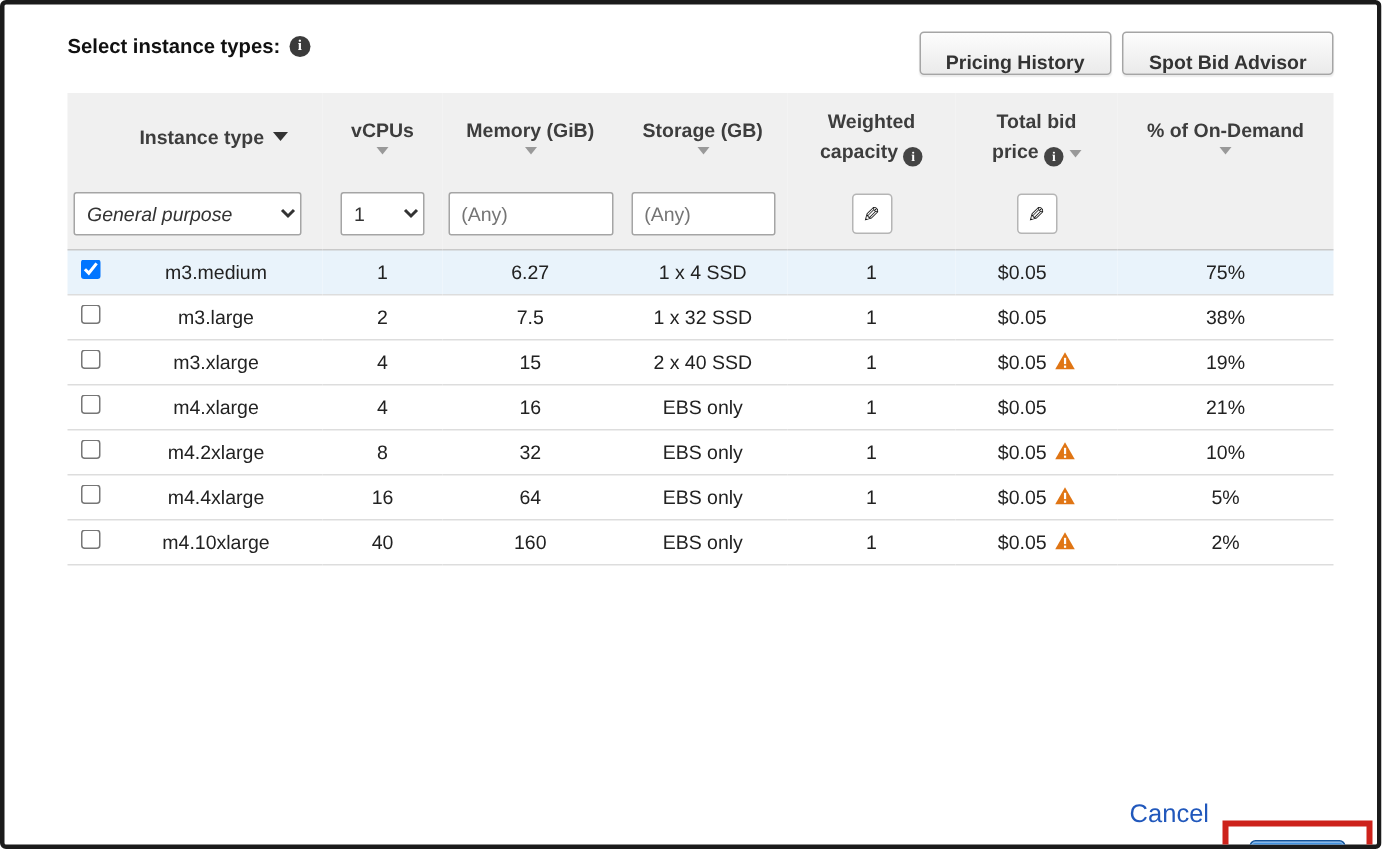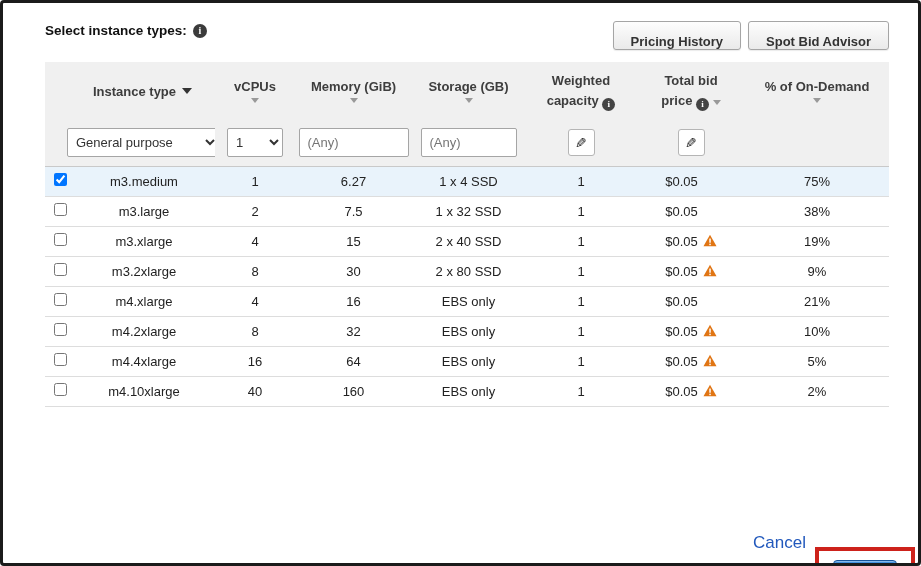--- a/index.html
+++ b/index.html
@@ -47,21 +47,21 @@
     display:inline-block; width:0; height:0;
     border-left:4px solid transparent; border-right:4px solid transparent; border-top:5px solid #999;
   }
   .arrow-down.dark { border-top-color:#333; border-left-width:5px; border-right-width:5px; border-top-width:6px; }
 
   .filter-row td { background:#f0f0f0; height:46px; text-align:center; border-bottom:1px solid #c9c9c9; }
   .filter-select {
     height:29px; font-size:13px; color:#333; background:#fff; border:1px solid #a5a5a5;
     border-radius:2px; font-family:"Liberation Sans", sans-serif; padding:0 4px;
   }
-  .sel-family { width:152px; margin-left:22px; display:block; }
+  .sel-family { width:152px; margin-left:4px; display:block;font-style:italic; }
   .sel-vcpus { width:56px; }
   .filter-input {
     height:29px; border:1px solid #a5a5a5; border-radius:2px; font-size:13px; color:#444;
     padding:0 8px; font-family:"Liberation Sans", sans-serif;
   }
   .in-mem { width:110px; } .in-stor { width:96px; }
   .pencil-btn {
     width:27px; height:27px; background:#fff; border:1px solid #b5b5b5; border-radius:3px;
     cursor:pointer; font-size:14px; line-height:1; color:#111;
   }
@@ -255,41 +255,20 @@
             <rect x="9" y="13.6" width="2.1" height="2.1" fill="#fff"></rect>
           </svg>
         </span>
       </td>
       <td>19%</td>
     </tr>
         <tr>
       <td class="cell-check">
         <input type="checkbox" style="">
       </td>
-      <td class="cell-name">m3.2xlarge</td>
-      <td>8</td>
-      <td>30</td>
-      <td>2 x 80 SSD</td>
-      <td>1</td>
-      <td>
-        <span class="price-group">
-          <span>$0.05</span>
-          <svg class="warn-svg" viewBox="0 0 20 18">
-            <path d="M10 0.8 L19.3 17.2 L0.7 17.2 Z" fill="#e07514"></path>
-            <rect x="9" y="6.2" width="2.1" height="6" fill="#fff"></rect>
-            <rect x="9" y="13.6" width="2.1" height="2.1" fill="#fff"></rect>
-          </svg>
-        </span>
-      </td>
-      <td>9%</td>
-    </tr>
-        <tr>
-      <td class="cell-check">
-        <input type="checkbox" style="">
-      </td>
       <td class="cell-name">m4.xlarge</td>
       <td>4</td>
       <td>16</td>
       <td>EBS only</td>
       <td>1</td>
       <td>
         <span class="price-group">
           <span>$0.05</span>
           <svg class="warn-svg" viewBox="0 0 20 18" style="visibility: hidden;">
             <path d="M10 0.8 L19.3 17.2 L0.7 17.2 Z" fill="#e07514"></path>

